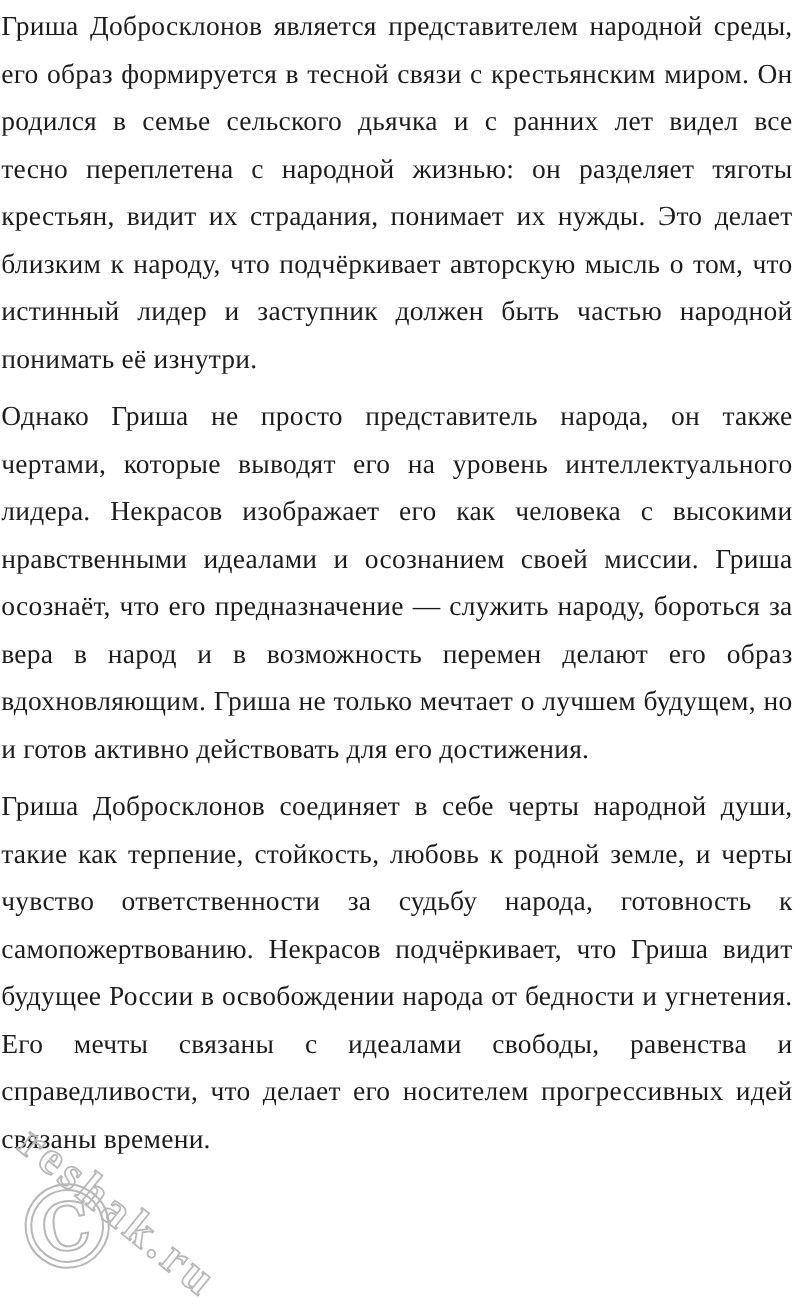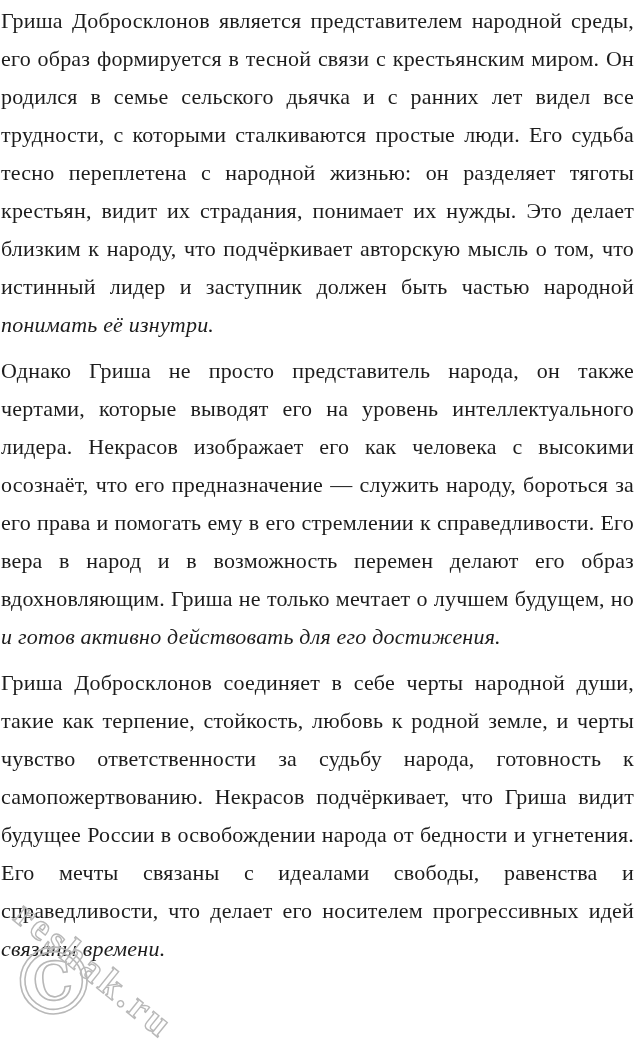--- a/index.html
+++ b/index.html
@@ -32,21 +32,20 @@
     height: 38px;
     overflow: hidden;
     text-align: justify;
     text-align-last: justify;
     white-space: normal;
     letter-spacing: 0.2px;
   }
   .line.para-end {
     text-align: left;
     text-align-last: left;
-    font-style: italic;
   }
   
   .watermark {
     position: absolute;
     left: 0;
     top: 885px;
     width: 210px;
     height: 158px;
     pointer-events: none;
     z-index: 5;
@@ -79,34 +78,33 @@
 </style>
 </head>
 <body>
 
 <div class="page">
 
   <div class="para">
     <div class="line">Гриша Добросклонов является представителем народной среды,</div>
     <div class="line">его образ формируется в тесной связи с крестьянским миром. Он</div>
     <div class="line">родился в семье сельского дьячка и с ранних лет видел все</div>
-    <div class="line">трудности, с которыми сталкиваются простые люди. Его судьба</div>
     <div class="line">тесно переплетена с народной жизнью: он разделяет тяготы</div>
     <div class="line">крестьян, видит их страдания, понимает их нужды. Это делает его</div>
     <div class="line">близким к народу, что подчёркивает авторскую мысль о том, что</div>
     <div class="line">истинный лидер и заступник должен быть частью народной среды,</div>
     <div class="line para-end">понимать её изнутри.</div>
   </div>
 
   <div class="para">
     <div class="line">Однако Гриша не просто представитель народа, он также обладает</div>
     <div class="line">чертами, которые выводят его на уровень интеллектуального</div>
     <div class="line">лидера. Некрасов изображает его как человека с высокими</div>
+    <div class="line">нравственными идеалами и осознанием своей миссии. Гриша</div>
     <div class="line">осознаёт, что его предназначение — служить народу, бороться за</div>
-    <div class="line">его права и помогать ему в его стремлении к справедливости. Его</div>
     <div class="line">вера в народ и в возможность перемен делают его образ</div>
     <div class="line">вдохновляющим. Гриша не только мечтает о лучшем будущем, но</div>
     <div class="line para-end">и готов активно действовать для его достижения.</div>
   </div>
 
   <div class="para">
     <div class="line">Гриша Добросклонов соединяет в себе черты народной души,</div>
     <div class="line">такие как терпение, стойкость, любовь к родной земле, и черты</div>
     <div class="line">чувство ответственности за судьбу народа, готовность к</div>
     <div class="line">самопожертвованию. Некрасов подчёркивает, что Гриша видит</div>

